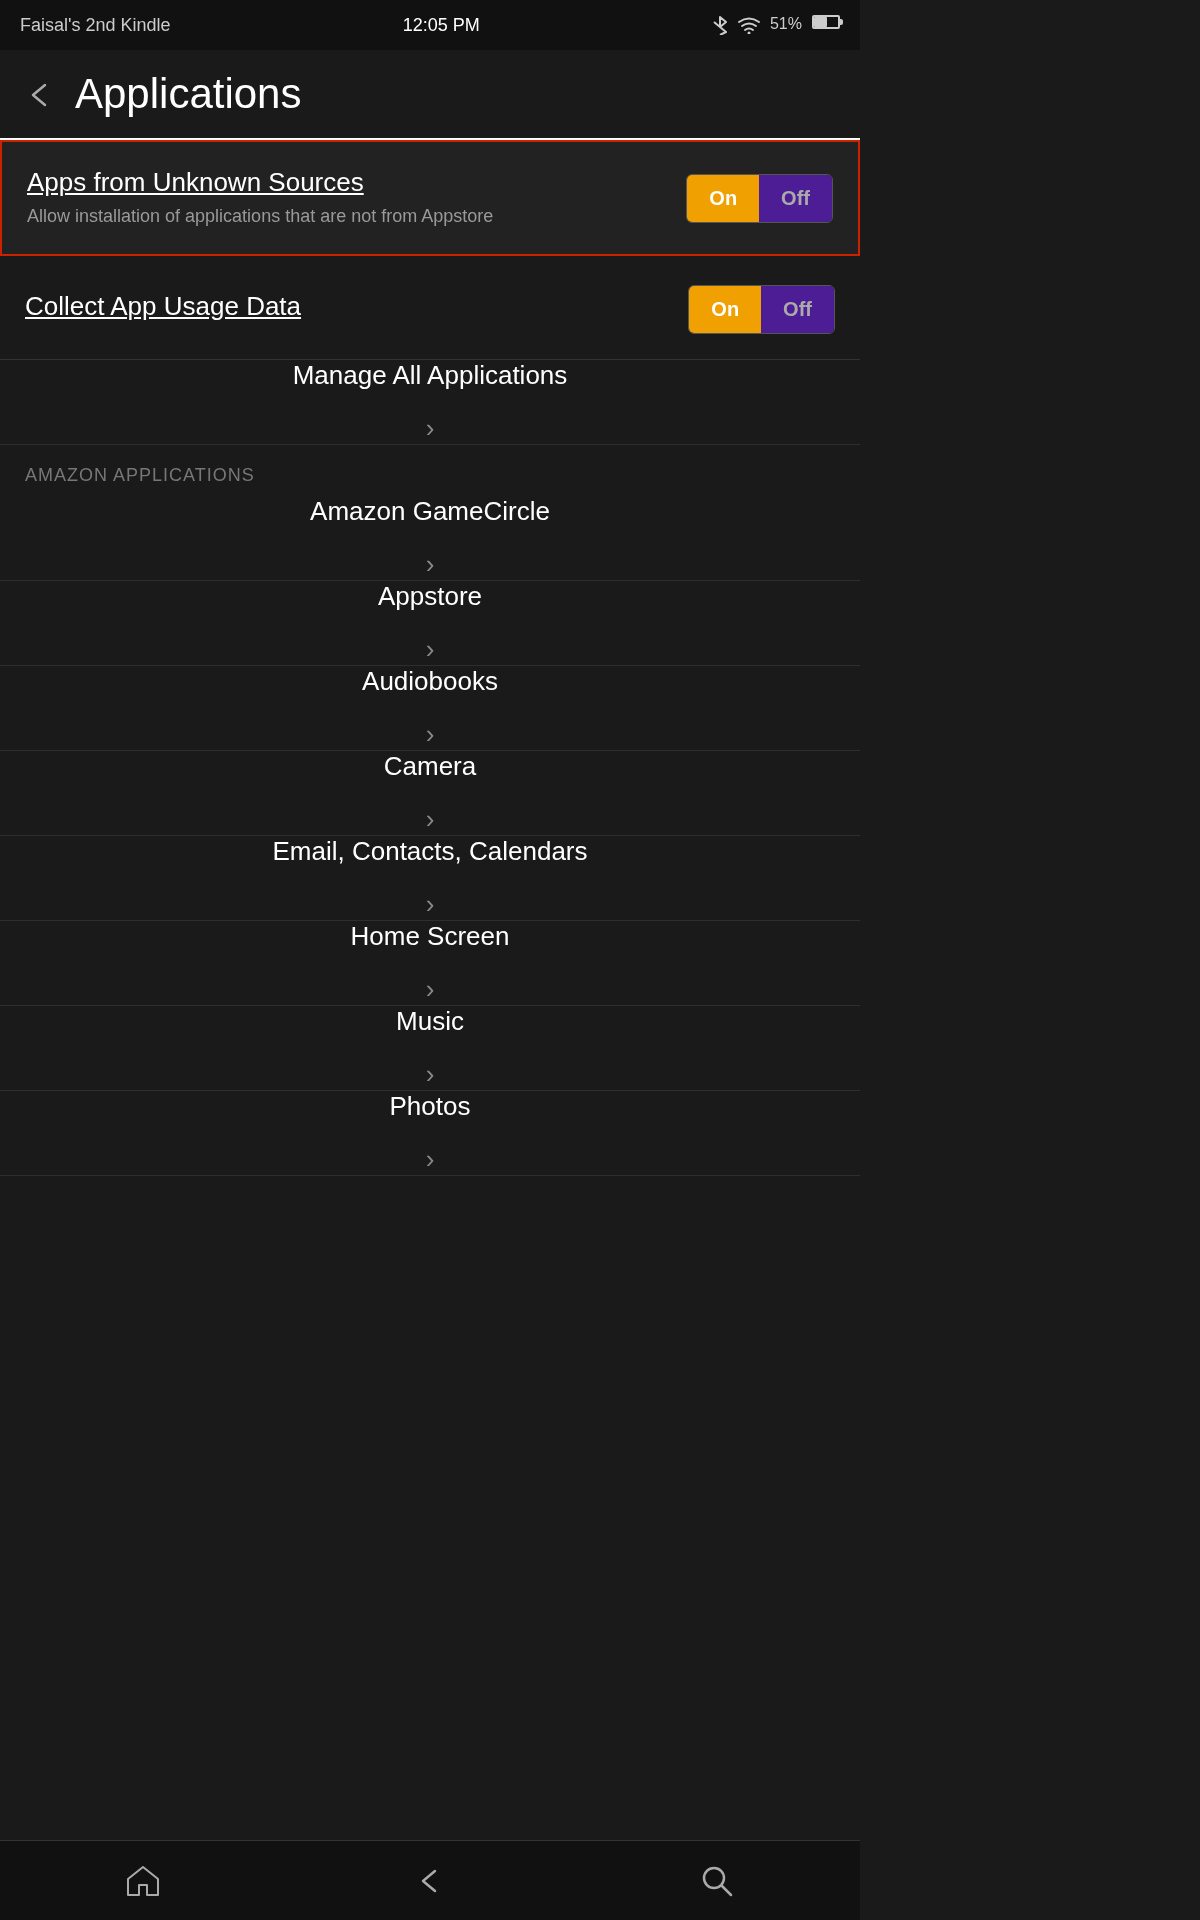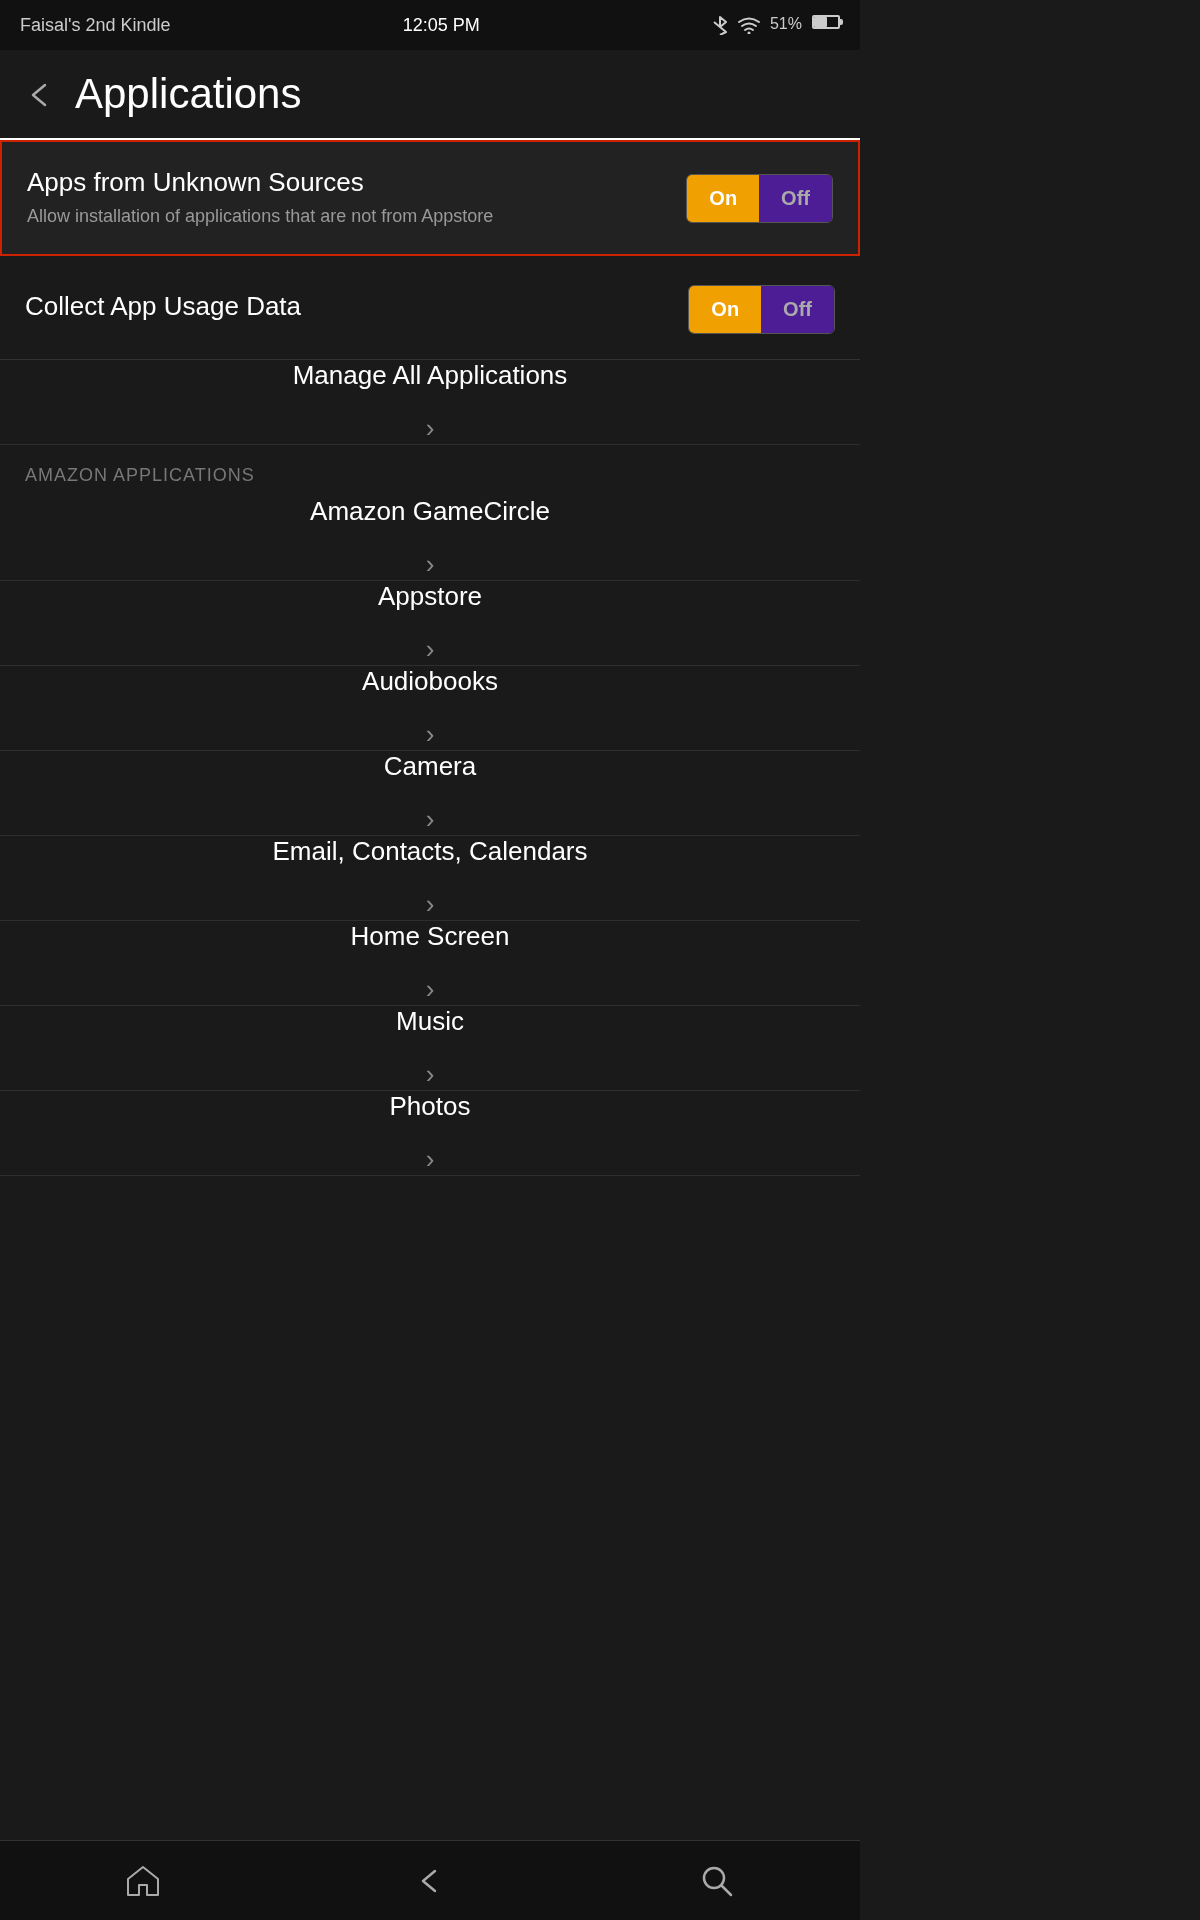--- a/index.html
+++ b/index.html
@@ -110,20 +110,21 @@
       margin-top: 4px;
     }
     .setting-text {
       flex: 1;
       margin-right: 20px;
     }
     .setting-title {
       font-size: 26px;
       color: #ffffff;
       margin-bottom: 6px;
+      text-decoration: underline;
     }
     .setting-desc {
       font-size: 18px;
       color: #999999;
       line-height: 1.4;
     }
 
     
     .toggle-switch {
       display: flex;

